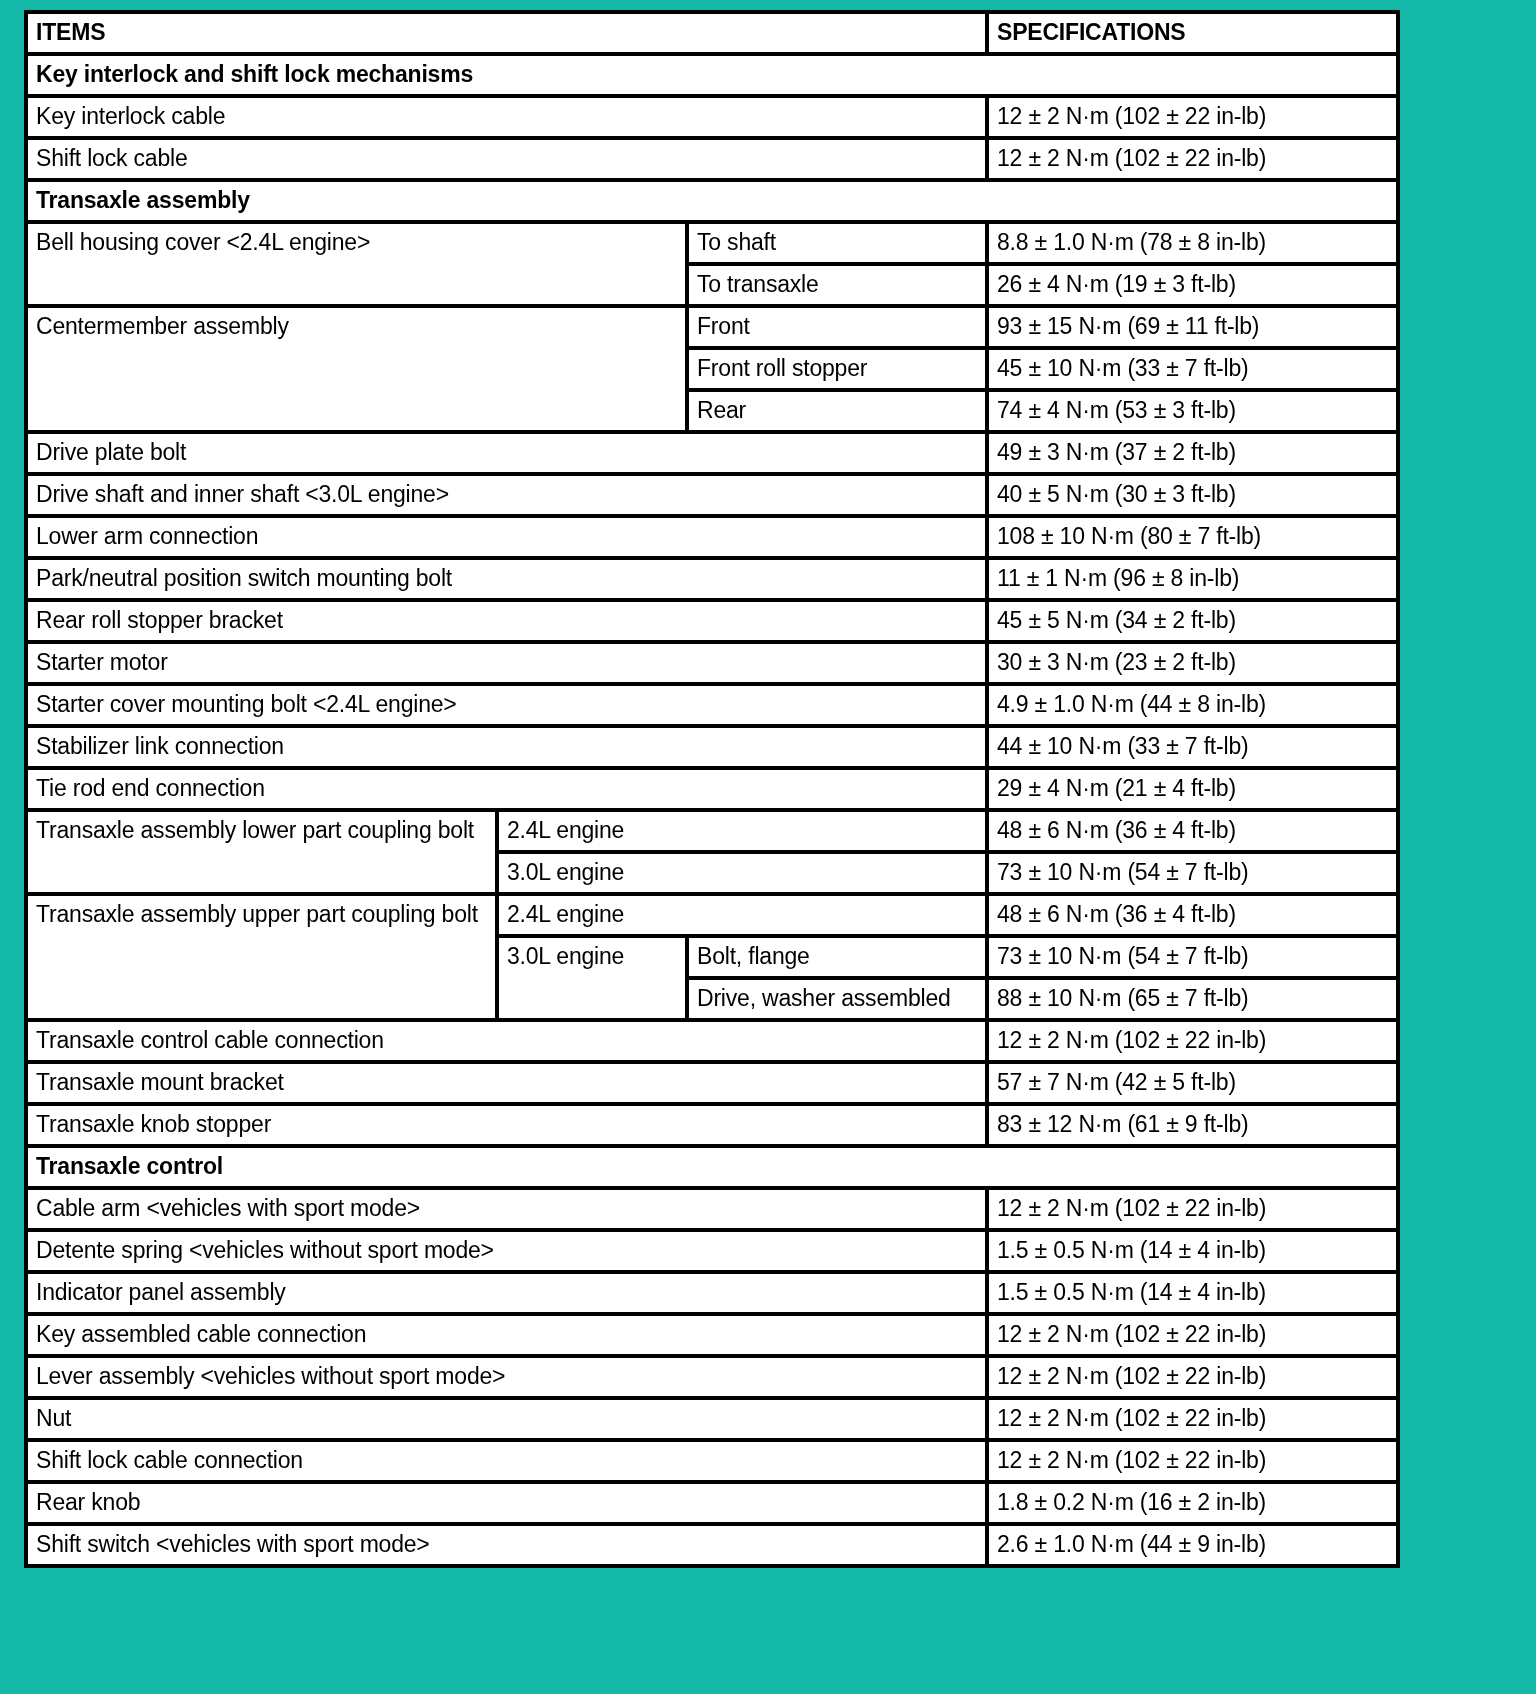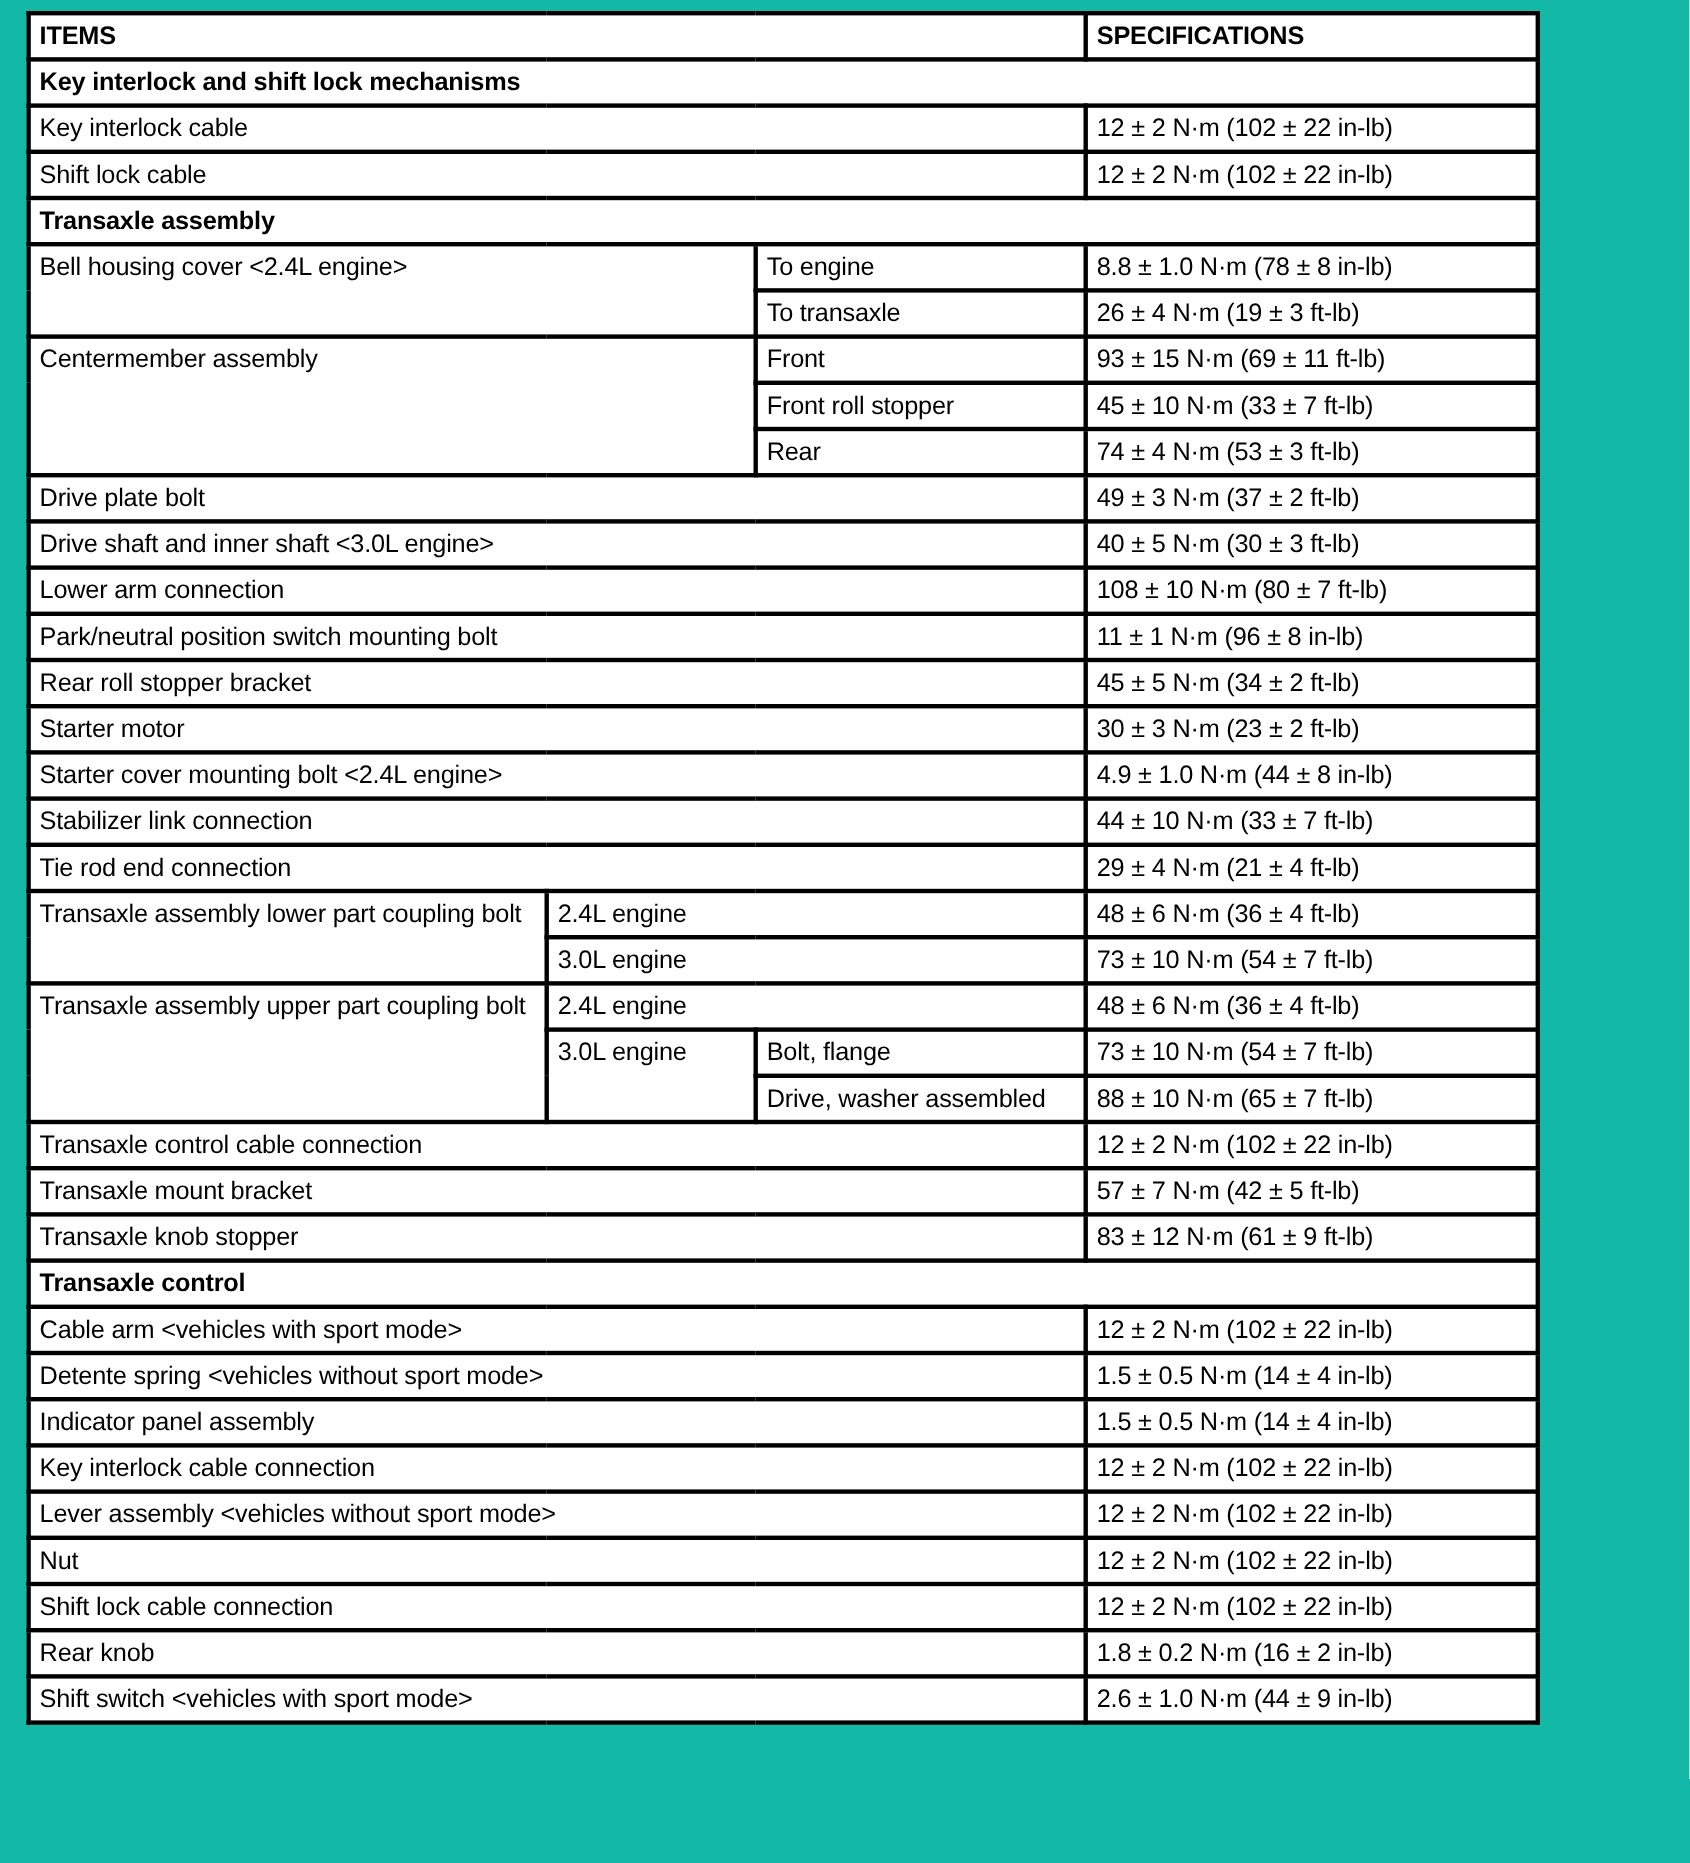--- a/index.html
+++ b/index.html
@@ -77,21 +77,21 @@
         </tr>
         <tr>
           <td colspan="3">Shift lock cable</td>
           <td>12 ± 2 N·m (102 ± 22 in-lb)</td>
         </tr>
         <tr>
           <td colspan="4" class="bold">Transaxle assembly</td>
         </tr>
         <tr>
           <td colspan="2" rowspan="2">Bell housing cover &lt;2.4L engine&gt;</td>
-          <td>To engine</td>
+          <td>To shaft</td>
           <td>8.8 ± 1.0 N·m (78 ± 8 in-lb)</td>
         </tr>
         <tr>
           <td>To transaxle</td>
           <td>26 ± 4 N·m (19 ± 3 ft-lb)</td>
         </tr>
         <tr>
           <td colspan="2" rowspan="3">Centermember assembly</td>
           <td>Front</td>
           <td>93 ± 15 N·m (69 ± 11 ft-lb)</td>
@@ -184,21 +184,21 @@
         </tr>
         <tr>
           <td colspan="3">Detente spring &lt;vehicles without sport mode&gt;</td>
           <td>1.5 ± 0.5 N·m (14 ± 4 in-lb)</td>
         </tr>
         <tr>
           <td colspan="3">Indicator panel assembly</td>
           <td>1.5 ± 0.5 N·m (14 ± 4 in-lb)</td>
         </tr>
         <tr>
-          <td colspan="3">Key interlock cable connection</td>
+          <td colspan="3">Key assembled cable connection</td>
           <td>12 ± 2 N·m (102 ± 22 in-lb)</td>
         </tr>
         <tr>
           <td colspan="3">Lever assembly &lt;vehicles without sport mode&gt;</td>
           <td>12 ± 2 N·m (102 ± 22 in-lb)</td>
         </tr>
         <tr>
           <td colspan="3">Nut</td>
           <td>12 ± 2 N·m (102 ± 22 in-lb)</td>
         </tr>

